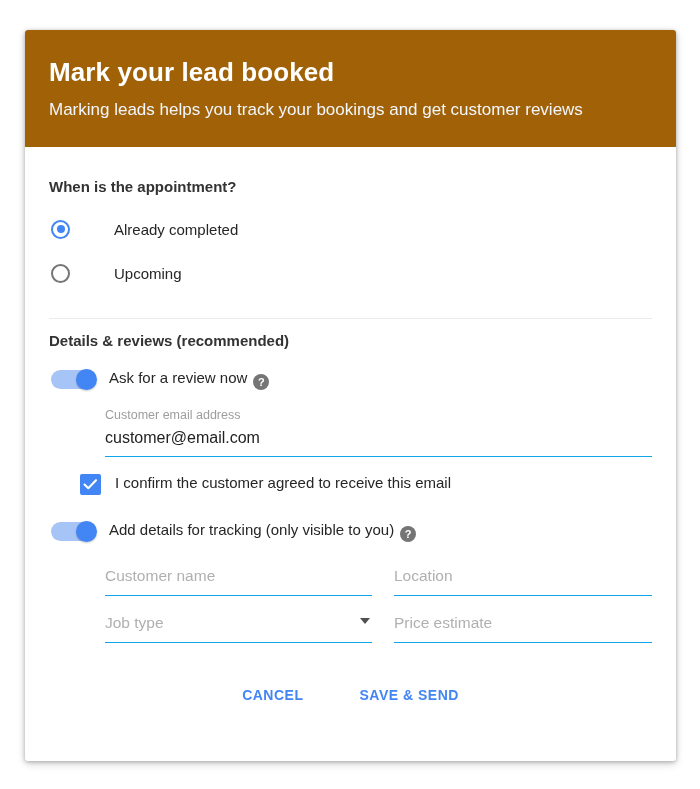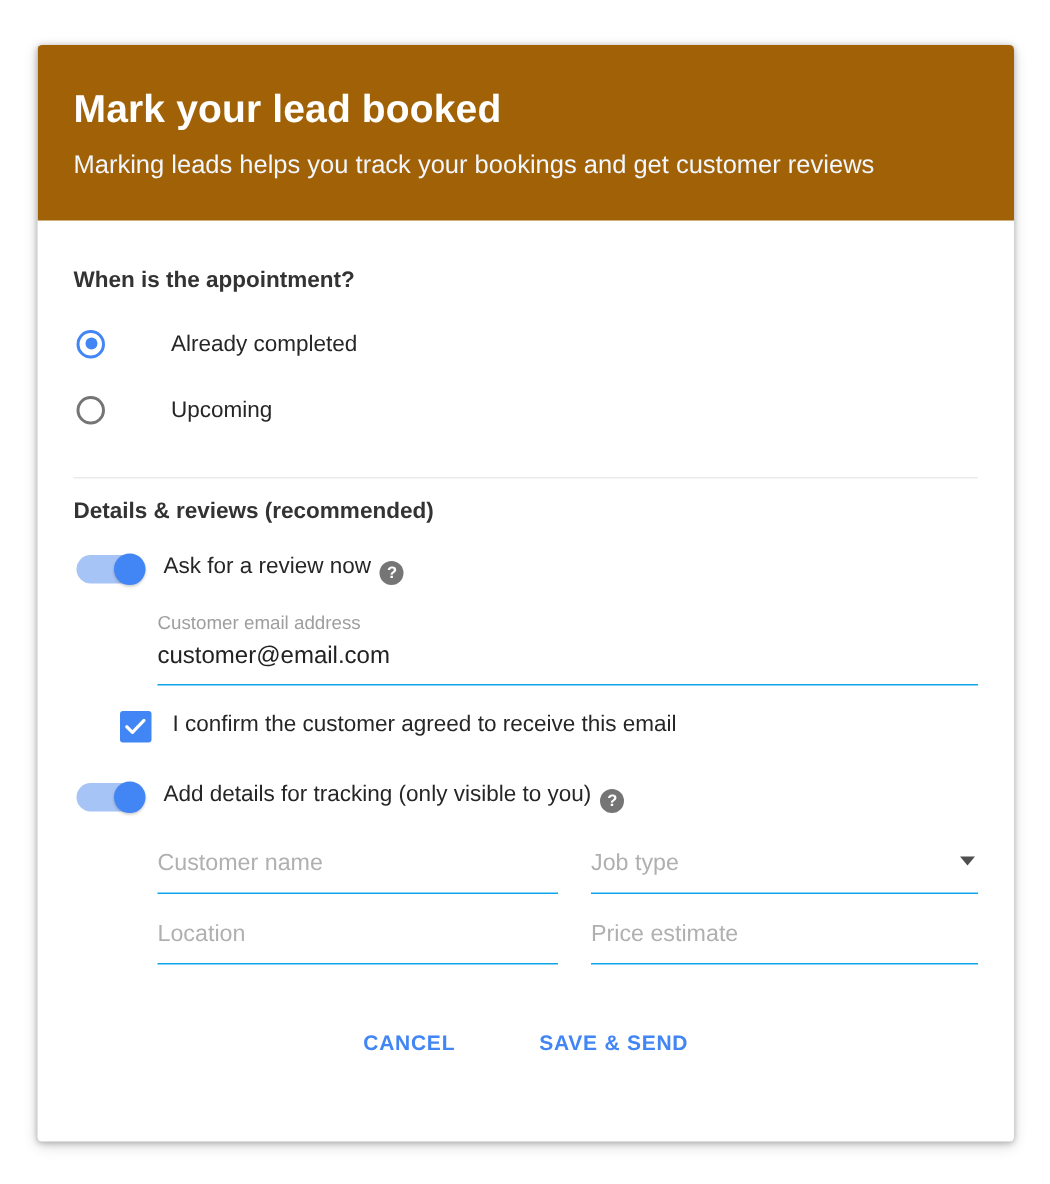--- a/index.html
+++ b/index.html
@@ -286,25 +286,25 @@
         <span class="thumb"></span>
       </span>
       <span class="toggle-label"><span>Add details for tracking (only visible to you)</span><span class="help-icon">?</span></span>
     </div>
 
     <div id="tracking-grid">
       <div class="field">
         <div class="field-placeholder">Customer name</div>
       </div>
       <div class="field">
+        <div class="field-placeholder">Location</div>
+      </div>
+      <div class="field">
         <div class="field-placeholder">Job type</div>
         <span class="caret"></span>
-      </div>
-      <div class="field">
-        <div class="field-placeholder">Location</div>
       </div>
       <div class="field">
         <div class="field-placeholder">Price estimate</div>
       </div>
     </div>
 
     <div id="dialog-actions">
       <button class="text-button" id="cancel-button">CANCEL</button>
       <button class="text-button" id="save-send-button">SAVE &amp; SEND</button>
     </div>

